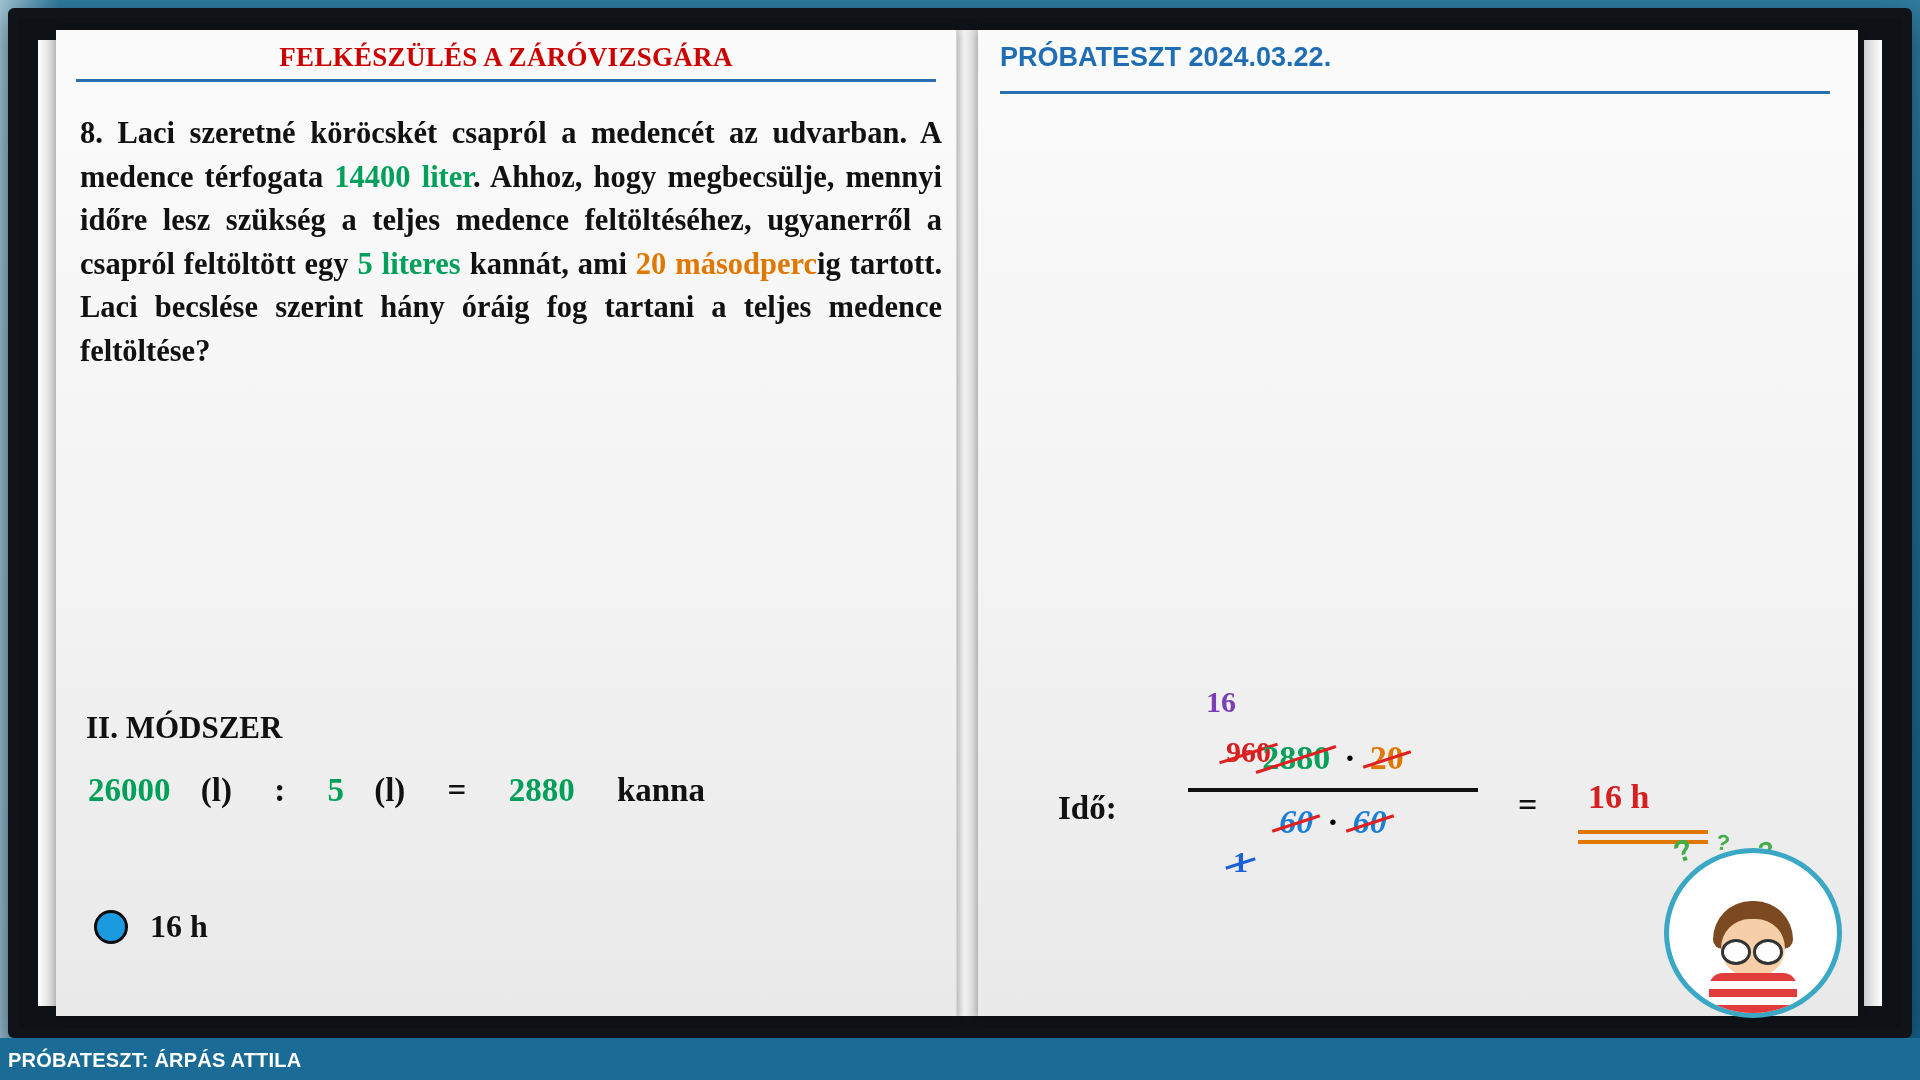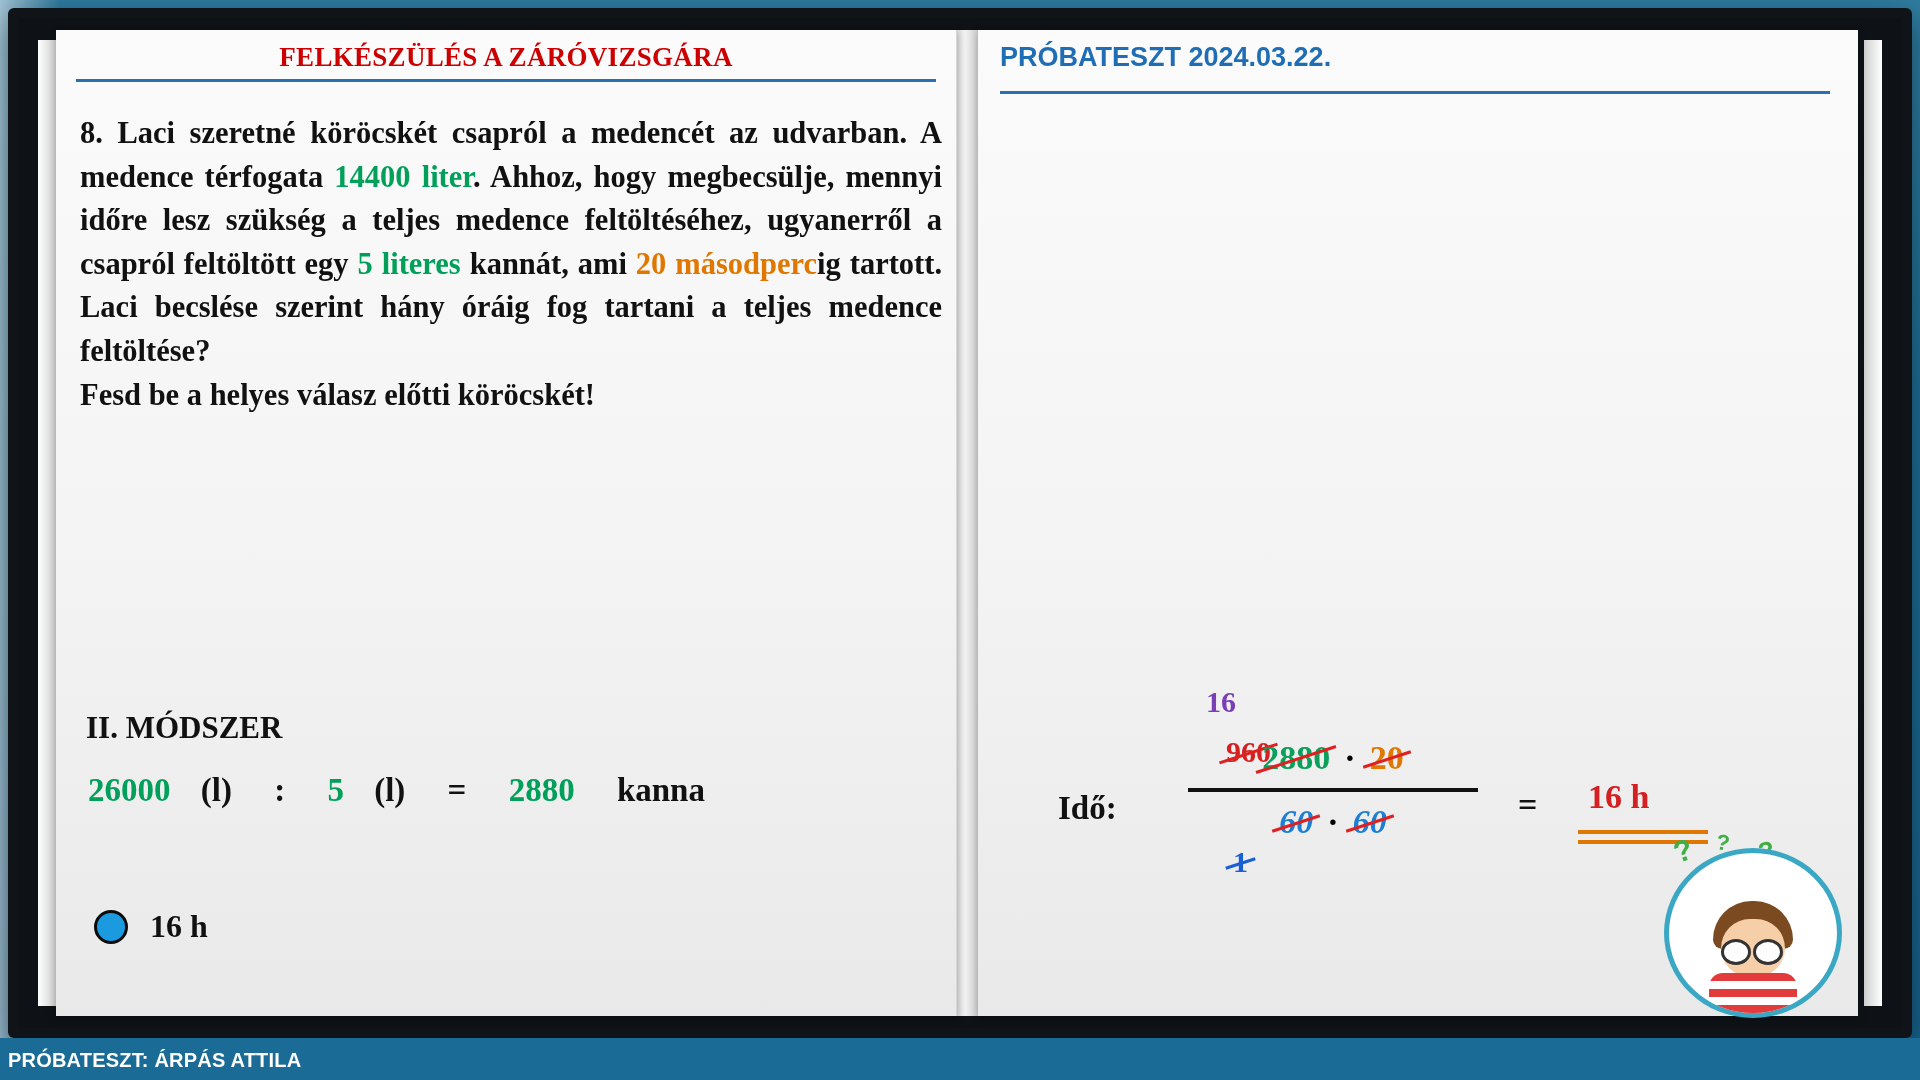--- a/index.html
+++ b/index.html
@@ -341,21 +341,20 @@
         <div class="hdr-left">FELKÉSZÜLÉS A ZÁRÓVIZSGÁRA</div>
 
         <div class="problem">
           <b>8.</b>
           <span>Laci szeretné köröcskét csapról a medencét az udvarban. A medence térfogata</span>
           <span class="green">14400 liter</span><span>. Ahhoz, hogy megbecsülje, mennyi időre lesz szükség a teljes medence feltöltéséhez, ugyanerről a csapról feltöltött egy</span>
           <span class="green">5 literes</span>
           <span>kannát, ami</span>
           <span class="orange">20 másodperc</span><span>ig tartott. Laci becslése szerint hány óráig fog tartani a teljes medence feltöltése?</span>
           <br>
-          <span>Fesd be a helyes válasz előtti köröcskét!</span>
         </div>
 
         <div class="method">II. MÓDSZER</div>
 
         <div class="calcline">
           <span class="green">26000</span><span class="sp-sm"></span>
           <span>(l)</span><span class="sp"></span>
           <span>:</span><span class="sp"></span>
           <span class="green">5</span><span class="sp-sm"></span>
           <span>(l)</span><span class="sp"></span>

